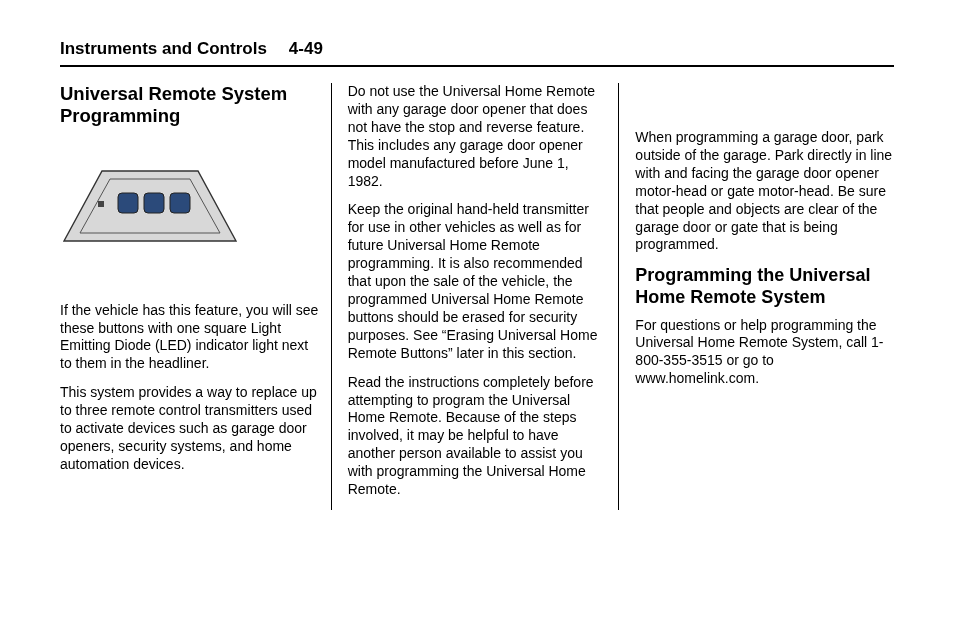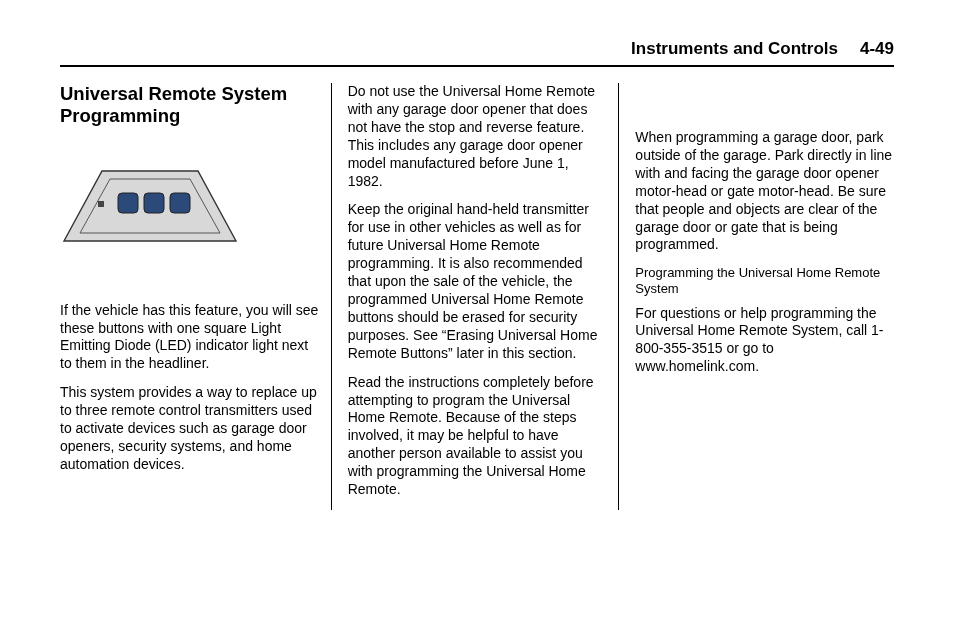--- a/index.html
+++ b/index.html
@@ -6,21 +6,20 @@
   body {
     font-family: Arial, Helvetica, sans-serif;
     background: #fff;
     width: 954px;
     height: 638px;
     padding: 28px 60px 30px 60px;
     color: #000;
   }
   .header-row {
     display: flex;
-    justify-content: flex-end;
     align-items: baseline;
     border-bottom: 2.5px solid #000;
     padding-bottom: 6px;
     margin-bottom: 16px;
   }
   .chapter-title {
     font-weight: bold;
     font-size: 17px;
     margin-right: 22px;
   }
@@ -42,22 +41,22 @@
   .col:first-child { padding-left: 0; border-right: 1px solid #000; }
   .col:nth-child(2) { border-right: 1px solid #000; }
   .col:last-child { padding-right: 0; margin-top: 46px; }
   .section-title {
     font-weight: bold;
     font-size: 18.5px;
     line-height: 1.18;
     margin-bottom: 14px;
   }
   .sub-title {
-    font-weight: normal;
-    font-size: 13px;
+    font-weight: bold;
+    font-size: 18px;
     line-height: 1.2;
     margin-top: 8px;
     margin-bottom: 8px;
   }
   p { margin-bottom: 11px; }
   .remote-img {
     width: 180px;
     height: 85px;
     margin: 36px 0 54px 0;
     position: relative;

